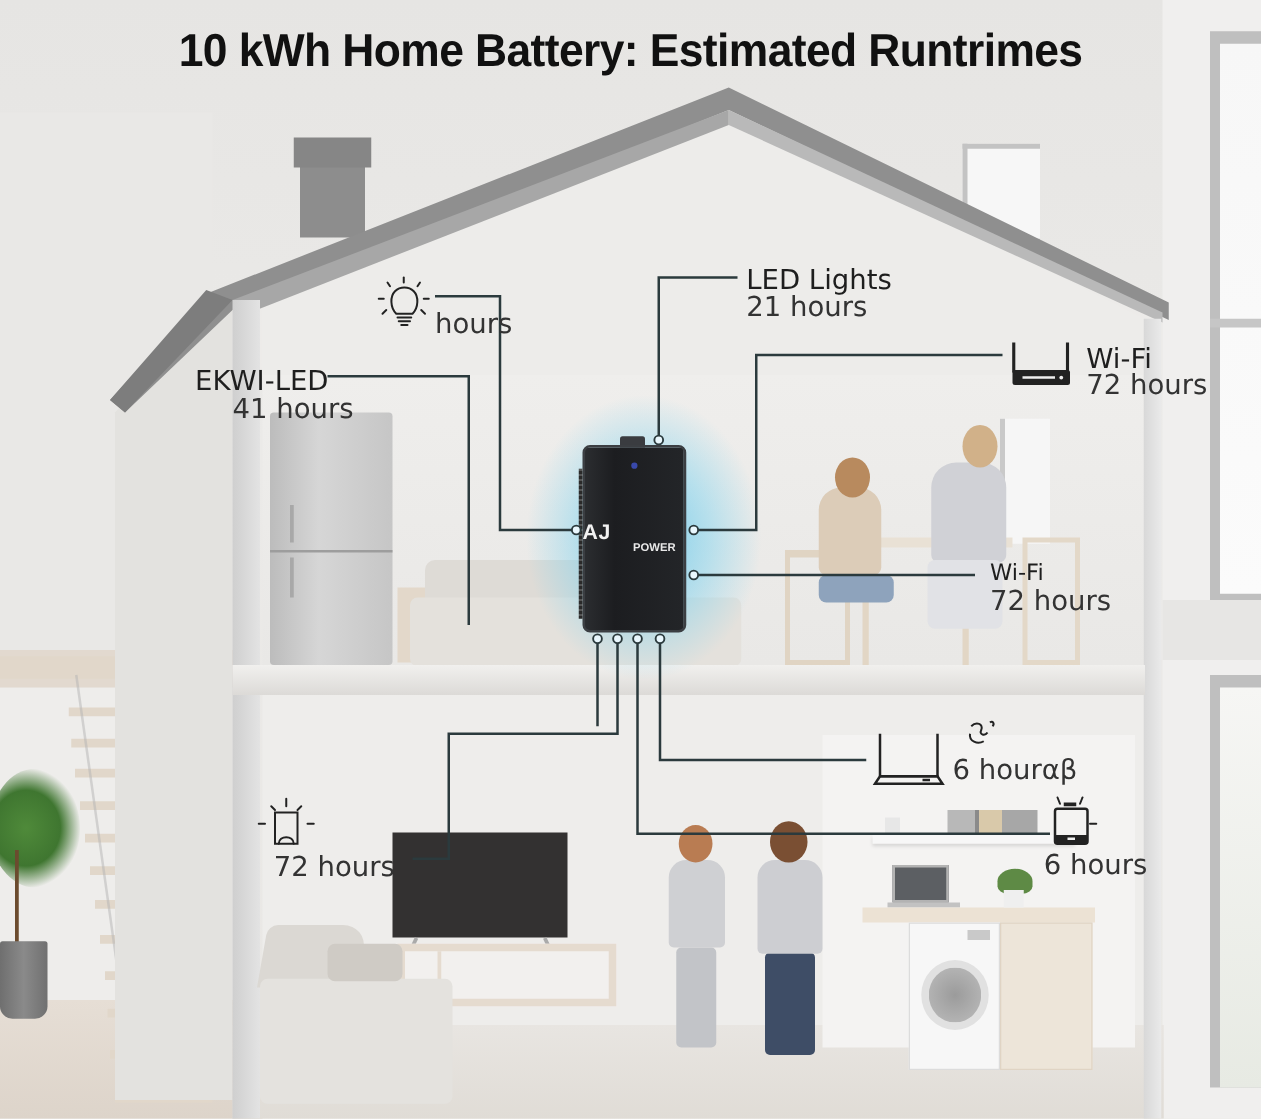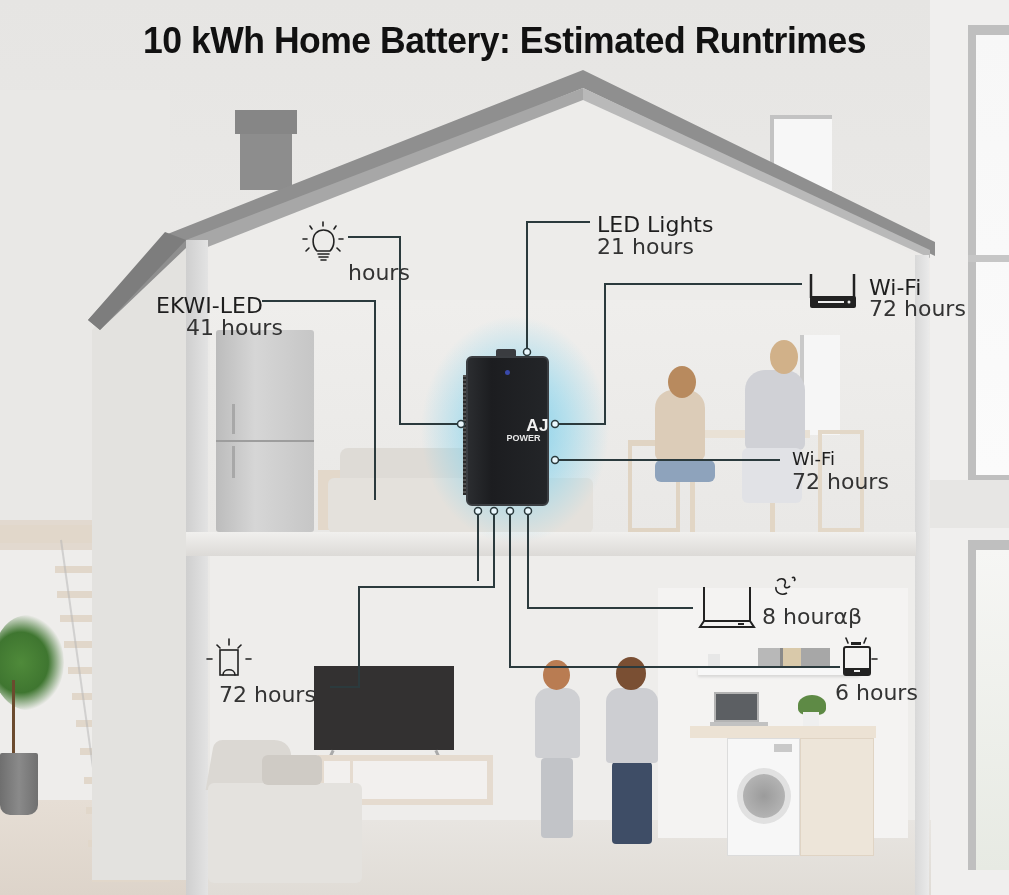--- a/index.html
+++ b/index.html
@@ -71,21 +71,21 @@
     .p2-head { left: 770px; top: 340px; width: 28px; height: 34px; background: #d1b189; border-radius: 50%; }
     .p2-legs { left: 742px; top: 448px; width: 60px; height: 55px; background: #e1e2e6; border-radius: 6px; }
     .upper-window { left: 800px; top: 335px; width: 40px; height: 100px; background: #f6f6f6; border-left: 4px solid #c9c9c9; }
 
     
     .battery-glow { left: 420px; top: 315px; width: 190px; height: 230px; border-radius: 50%;
       background: radial-gradient(ellipse at center, rgba(86,196,236,0.75) 0%, rgba(120,210,240,0.45) 40%, rgba(200,235,248,0) 70%); }
     .battery { left: 466px; top: 356px; width: 83px; height: 150px; background: linear-gradient(90deg,#2b2d30,#1c1d20 30%,#232528); border-radius: 6px; border: 2px solid #3b3e42; }
     .battery-cap { left: 496px; top: 349px; width: 20px; height: 9px; background: #3a3c40; border-radius: 2px 2px 0 0; }
     .battery-led { left: 505px; top: 370px; width: 5px; height: 5px; background: #3949ab; border-radius: 50%; }
-    .battery-logo { left: 466px; top: 416px; width: 83px; text-align: right; color: #f2f2f2; font-weight: 700; font-size: 17px; letter-spacing: 0.5px; }
+    .battery-logo { left: 466px; top: 416px; width: 83px; text-align: left; color: #f2f2f2; font-weight: 700; font-size: 17px; letter-spacing: 0.5px; }
     .battery-sub { left: 466px; top: 433px; width: 83px; text-align: center; color: #e8e8e8; font-weight: 700; font-size: 9px; padding-left: 32px; }
     .battery-vent { left: 463px; top: 375px; width: 3px; height: 120px; background: repeating-linear-gradient(180deg,#555 0 2px,#2a2a2a 2px 4px); }
 
     
     .tv { left: 314px; top: 666px; width: 140px; height: 84px; background: #333131; }
     .tv-stand-l { left: 330px; top: 750px; width: 3px; height: 8px; background: #aaa; transform: rotate(25deg); }
     .tv-stand-r { left: 436px; top: 750px; width: 3px; height: 8px; background: #aaa; transform: rotate(-25deg); }
     .tv-cabinet { left: 318px; top: 755px; width: 175px; height: 50px; border: 6px solid #e5dbcf; background: #f2f0ee; }
     .tv-cabinet-div { left: 350px; top: 761px; width: 3px; height: 38px; background: #e5dbcf; }
     .armchair-back { left: 210px; top: 740px; width: 80px; height: 50px; background: #dbd8d3; border-radius: 8px 20px 0 0; transform: skewX(-10deg); }
@@ -336,33 +336,33 @@
     <line x1="8" y1="3" x2="10" y2="8"></line>
       <line x1="28" y1="3" x2="26" y2="8"></line>
     <line x1="34" y1="24" x2="39" y2="24"></line>
   </g>
   <rect x="13" y="7" width="10" height="3" fill="#222"></rect>
   <rect x="6" y="12" width="26" height="28" rx="2" fill="none" stroke="#222" stroke-width="2"></rect>
   <rect x="6" y="33" width="26" height="7" fill="#222"></rect>
   <rect x="16" y="35" width="6" height="2" fill="#eee"></rect>
 </svg>
 
-<div class="lbl val" style="left:348px;top:260px">hours</div>
+<div class="lbl val" style="left:348px;top:247px">hours</div>
 
 <div class="lbl name" style="left:156px;top:293px">EKWI-LED</div>
 <div class="lbl val" style="left:186px;top:315px">41 hours</div>
 
 <div class="lbl name" style="left:597px;top:212px">LED Lights</div>
 <div class="lbl val" style="left:597px;top:234px">21 hours</div>
 
 <div class="lbl name" style="left:869px;top:275px">Wi-Fi</div>
 <div class="lbl val" style="left:869px;top:296px">72 hours</div>
 
 <div class="lbl name" style="left:792px;top:448px;font-size:18px">Wi-Fi</div>
 <div class="lbl val" style="left:792px;top:469px">72 hours</div>
 
 <div class="lbl val" style="left:219px;top:682px">72 hours</div>
 
-<div class="lbl val" style="left:762px;top:604px">8 hourαβ</div>
+<div class="lbl val" style="left:762px;top:604px">6 hourαβ</div>
 
 <div class="lbl val" style="left:835px;top:680px">6 hours</div>
 
 <div class="title">10 kWh Home Battery: Estimated Runtrimes</div>
 
 </body></html>

